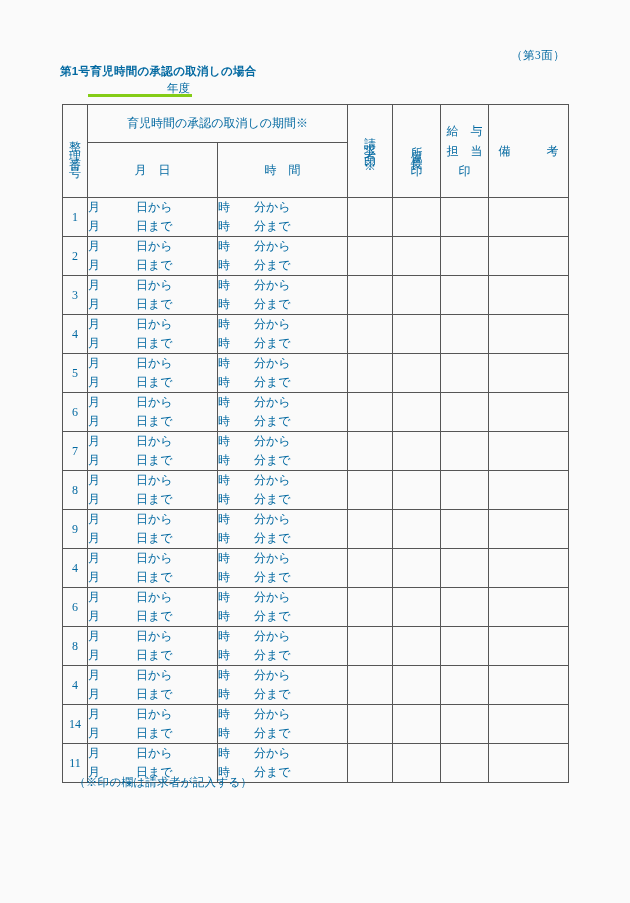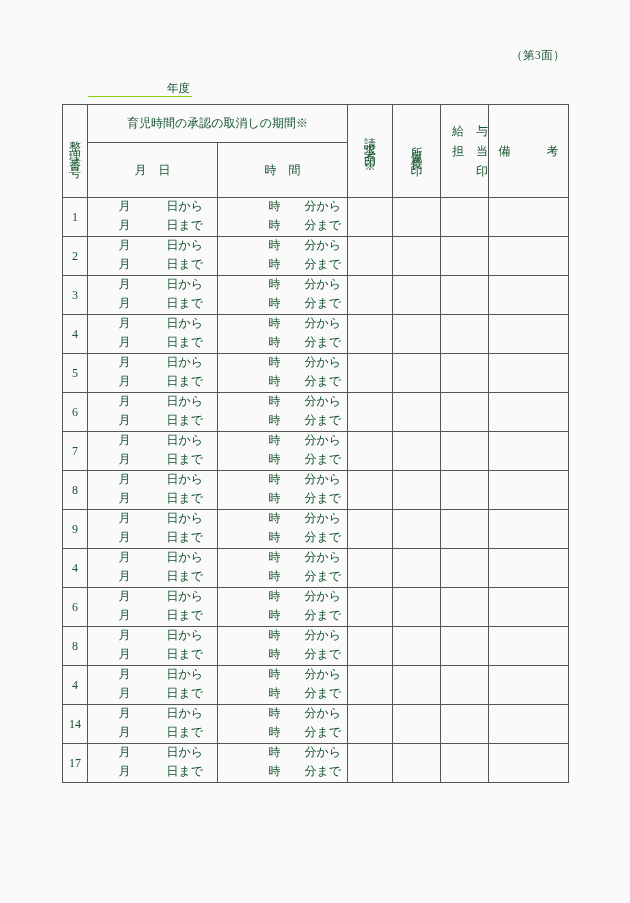--- a/index.html
+++ b/index.html
@@ -2,21 +2,21 @@
 <html><head>
 <meta charset="utf-8">
 <style>
   * { box-sizing: border-box; }
   html, body { margin: 0; padding: 0; background: #fafafa; }
   .page {
     position: relative;
     width: 630px;
     height: 903px;
     background: #fafafa;
-    color: #14532d;
+    color: #0369a1;
     font-family: "Liberation Serif", serif;
     overflow: hidden;
   }
   .sheet-label {
     position: absolute;
     top: 48px;
     left: 511px;
     font-size: 11.5px;
     letter-spacing: 0.5px;
     white-space: nowrap;
@@ -30,21 +30,21 @@
     font-size: 11.5px;
     letter-spacing: 0.3px;
     white-space: nowrap;
   }
   .year-field {
     position: absolute;
     top: 81px;
     left: 88px;
     width: 104px;
     height: 16px;
-    border-bottom: 1px solid #84cc16;
+    border-bottom: 3px solid #84cc16;
     font-size: 11.5px;
     text-align: right;
     padding-right: 2px;
     line-height: 15px;
   }
   table.form {
     position: absolute;
     top: 104px;
     left: 62px;
     width: 506px;
@@ -65,41 +65,42 @@
   .h-center { text-align: center; }
   .vtext {
     display: inline-block;
     writing-mode: vertical-rl;
     text-orientation: upright;
     white-space: nowrap;
     line-height: 1;
   }
   .serial-v { letter-spacing: 9px; }
   .seal-v { letter-spacing: 6px; }
-  .payroll-line { line-height: 20px; text-align: right; }
-  .cline { line-height: 19px; text-align: right; white-space: nowrap; font-family: Liberation Mono, monospace; }
+  .payroll-line { line-height: 20px; text-align: center; }
+  .cline { line-height: 19px; text-align: left; white-space: nowrap; }
   .c-date .cline { padding-right: 14px; }
   .c-time .cline { padding-right: 6px; }
   .c-num { text-align: center; }
   .footnote {
     position: absolute;
     top: 775px;
     left: 74px;
     font-size: 11.5px;
     letter-spacing: 0.3px;
     white-space: nowrap;
   }
 </style>
 </head>
 <body>
 
 <div class="page">
 
   <div class="sheet-label">（第3面）</div>
 
+  <div class="doc-title">第1号育児時間の承認の取消しの場合</div>
 
   <div class="year-field">
     <span>年度</span>
   </div>
 
   <table class="form">
     <colgroup>
       <col style="width:25px">
       <col style="width:130px">
       <col style="width:130px">
@@ -351,31 +352,32 @@
         <div class="cline">時　　分から</div>
         <div class="cline">時　　分まで</div>
       </td>
       <td></td>
       <td></td>
       <td></td>
       <td></td>
     </tr>
 
     <tr class="body-row">
-      <td class="c-num"><span>17</span></td>
+      <td class="c-num"><span>11</span></td>
       <td class="c-date">
         <div class="cline">月　　　日から</div>
         <div class="cline">月　　　日まで</div>
       </td>
       <td class="c-time">
         <div class="cline">時　　分から</div>
         <div class="cline">時　　分まで</div>
       </td>
       <td></td>
       <td></td>
       <td></td>
       <td></td>
     </tr>
   </tbody>
   </table>
 
+  <div class="footnote">（※印の欄は請求者が記入する）</div>
 
 </div>
 
 </body></html>

